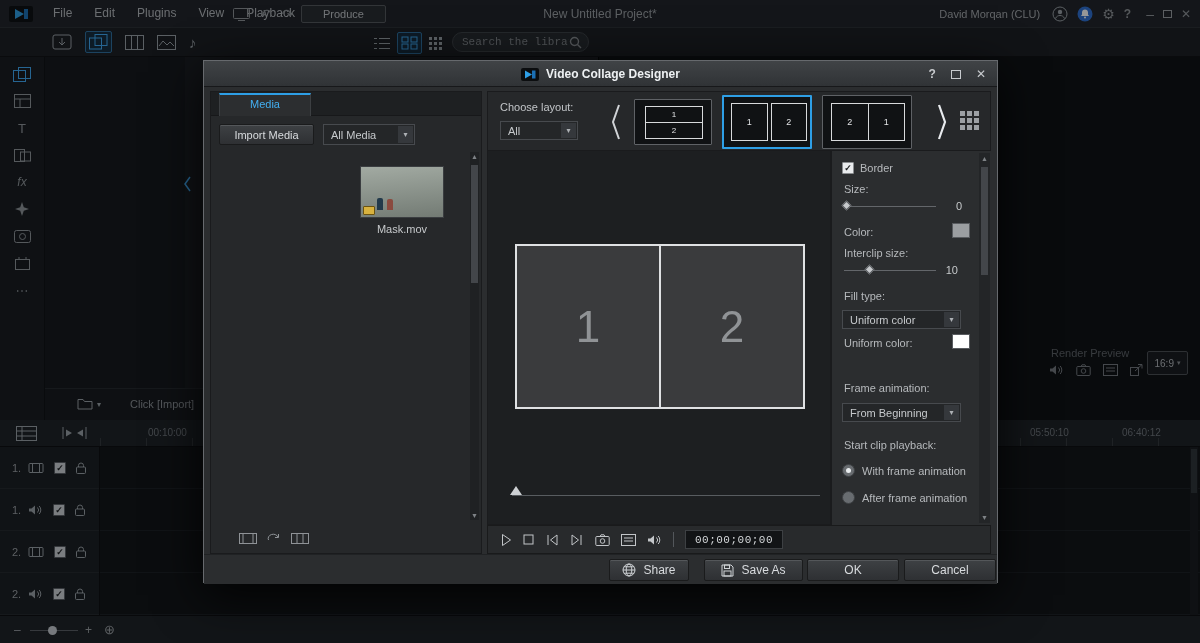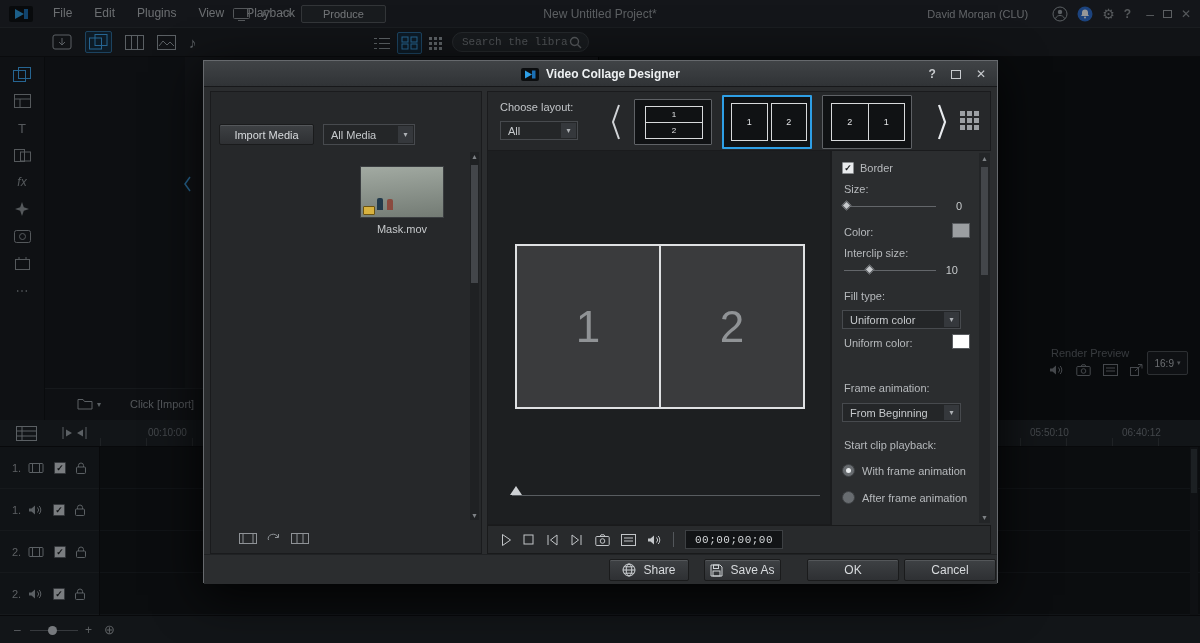--- a/index.html
+++ b/index.html
@@ -9,21 +9,21 @@
 .abs{position:absolute}
 
 .menubar{position:absolute;left:0;top:0;width:1200px;height:28px;background:#202226;border-bottom:1px solid #2a2d31}
 .menus{position:absolute;left:42px;top:0;height:28px;display:flex}
 .menu-item{padding:0 11px;line-height:27px;font-size:12px;color:#b5b8bc}
 .quick-icons{position:absolute;left:233px;top:0;height:28px;display:flex;align-items:center;gap:10px;color:#8f9397}
 .glyph{font-size:14px;line-height:1;color:#8f9397}
 .produce-btn{position:absolute;left:301px;top:5px;width:85px;height:18px;background:#292c2f;border:1px solid #55585c;border-radius:2px;color:#c2c5c8;font-size:11px;text-align:center;line-height:16px}
 .proj-title{position:absolute;left:0;right:0;top:0;line-height:28px;text-align:center;color:#9b9fa3;font-size:12px;pointer-events:none}
 .mb-right{position:absolute;right:9px;top:0;height:28px;display:flex;align-items:center;gap:9px}
-.user-name{font-size:11px;color:#a6a9ad;margin-right:15px}
+.user-name{font-size:11px;color:#a6a9ad;margin-right:3px}
 .win-max{width:9px;height:8px;border:1px solid #9b9fa3}
 
 .toolbar{position:absolute;left:0;top:28px;width:1200px;height:29px;background:#1b1d20;border-bottom:1px solid #0e0f11}
 .tb-left{position:absolute;left:52px;top:3px;display:flex;align-items:center;gap:13px}
 .tb-ic{height:22px;display:flex;align-items:center;justify-content:center;color:#9aa0a5}
 .tb-ic.active{border:1px solid #2d6f9f;background:#142a3b;border-radius:2px;padding:0 3px;color:#3fa9f5}
 .tb-right{position:absolute;left:374px;top:4px;display:flex;align-items:center;gap:7px}
 .searchbox{position:absolute;left:452px;top:4px;width:137px;height:20px;background:#25282b;border:1px solid #3c4044;border-radius:10px;display:flex;align-items:center;padding:0 6px 0 9px}
 .searchbox input{flex:1;min-width:0;background:transparent;border:0;outline:none;color:#c6c9cc;font-size:11px;font-family:Liberation Mono, monospace}
 .searchbox input::placeholder{color:#83878b}
@@ -464,20 +464,23 @@
         <span class="dlg-title-text">Video Collage Designer</span>
       </div>
       <div class="dlg-ctrls">
         <span style="font-weight:bold;font-size:12px">?</span>
         <span class="dlg-max"></span>
         <span style="font-size:12px">✕</span>
       </div>
     </div>
 
     <div class="mpanel">
+      <div class="mtabs">
+        <div class="mtab">Media</div>
+      </div>
       <div class="btn import-btn">Import Media</div>
       <div class="dd media-dd">
         <span class="dd-label">All Media</span>
         <span class="dd-arrow">▾</span>
       </div>
 
       <div class="thumb" style="left:146px;top:74px">
         <div class="pic plain pic-mask">
           <span class="fig" style="left:16px;bottom:7px;width:6px;height:12px;background:#22394a;border-radius:2px 2px 0 0"></span>
           <span class="fig" style="left:26px;bottom:7px;width:6px;height:11px;background:#8a4a3f;border-radius:2px 2px 0 0"></span>
@@ -676,21 +679,21 @@
       <div class="btn dlg-btn" style="left:405px;width:80px">
         <span>
             <svg width="14" height="14" viewBox="0 0 14 14">
               <circle cx="7" cy="7" r="6" fill="none" stroke="#cfd3d6"></circle>
               <ellipse cx="7" cy="7" rx="2.8" ry="6" fill="none" stroke="#cfd3d6"></ellipse>
               <path d="M1 7h12M2 3.8h10M2 10.2h10" stroke="#cfd3d6" fill="none"></path>
             </svg>
           </span>
         <span>Share</span>
       </div>
-      <div class="btn dlg-btn" style="left:500px;width:77px">
+      <div class="btn dlg-btn" style="left:500px;width:99px">
         <span>
             <svg width="13" height="13" viewBox="0 0 13 13">
               <path d="M1 1h9l2 2v9H1z" fill="none" stroke="#cfd3d6"></path>
               <rect x="3.5" y="1" width="5" height="3.5" fill="none" stroke="#cfd3d6"></rect>
               <rect x="3" y="7" width="7" height="5" fill="none" stroke="#cfd3d6"></rect>
             </svg>
           </span>
         <span>Save As</span>
       </div>
       <div class="btn dlg-btn" style="left:603px;width:92px">

